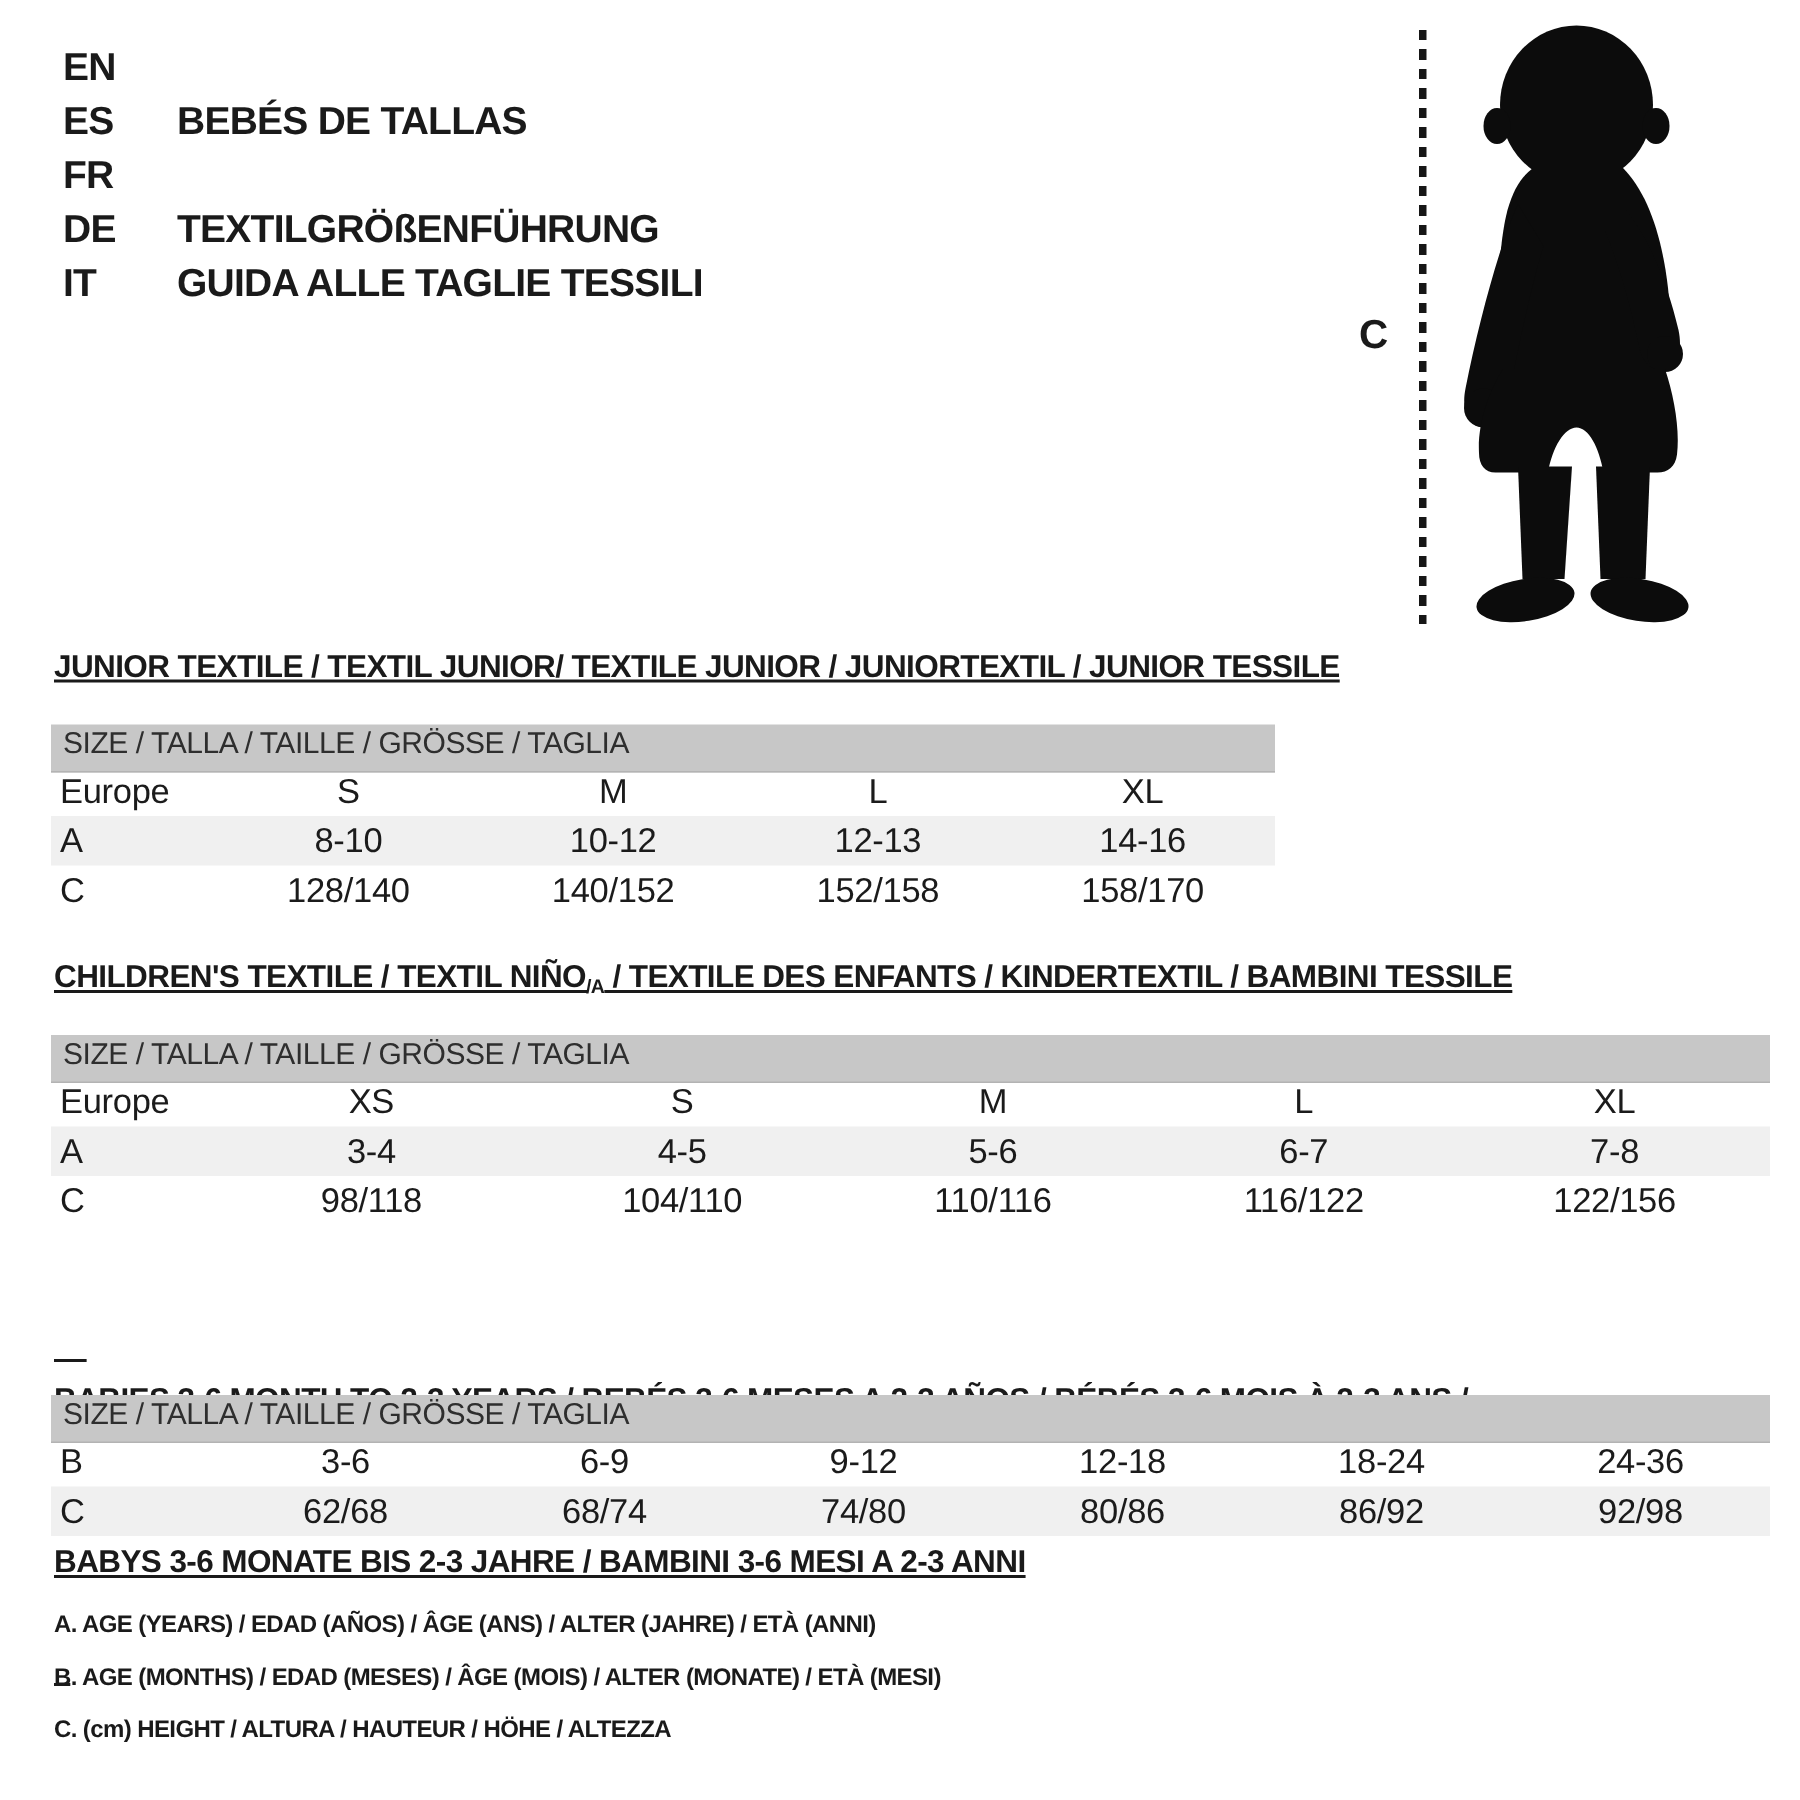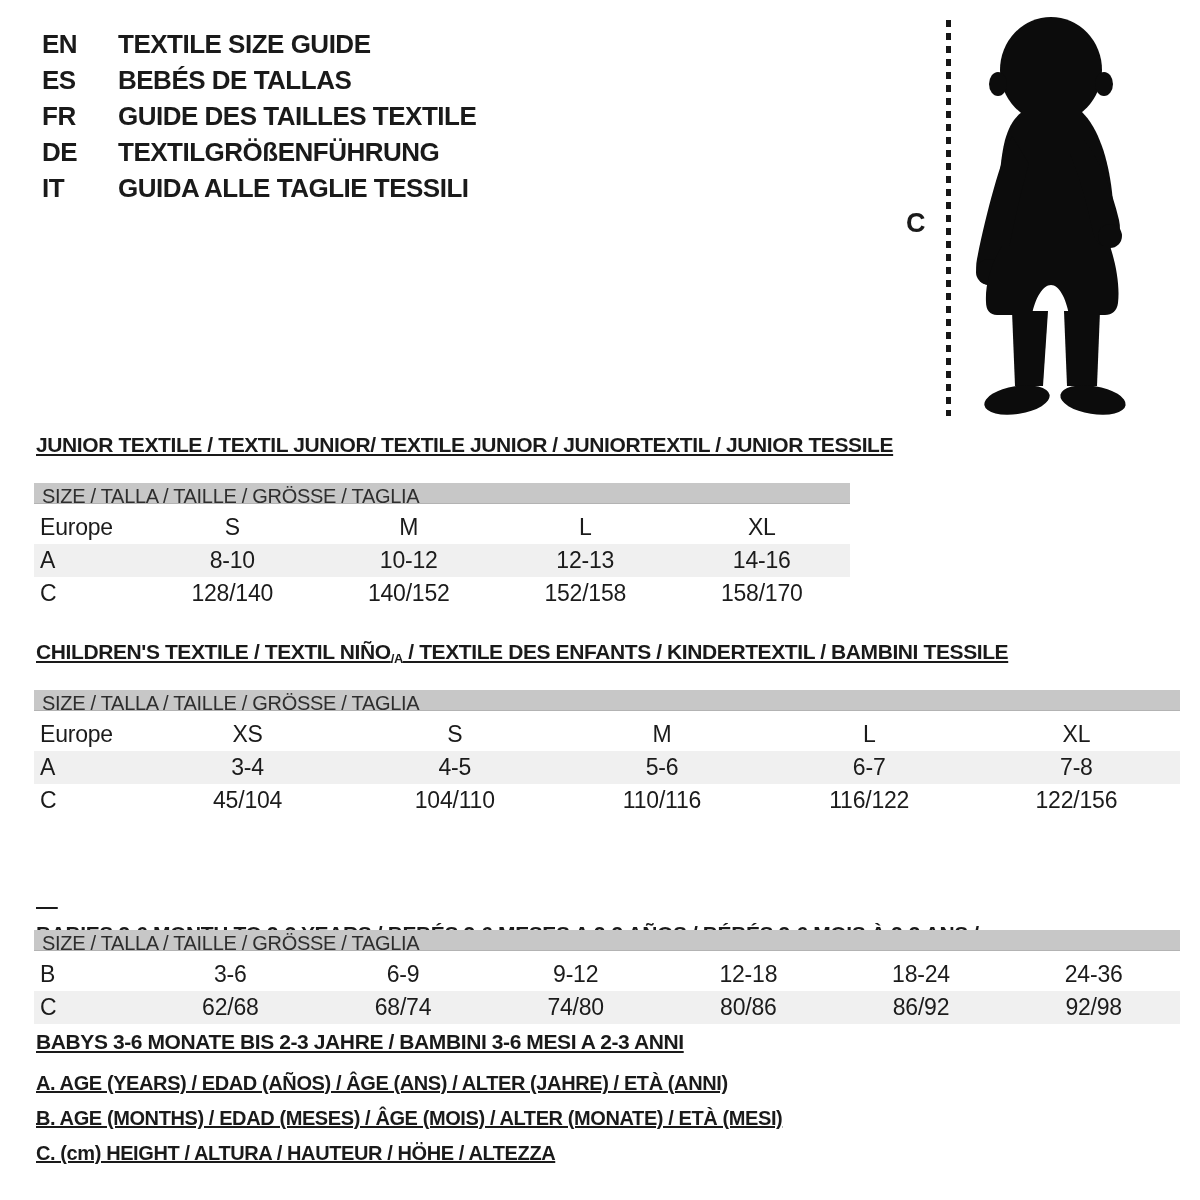--- a/index.html
+++ b/index.html
@@ -21,21 +21,21 @@
 
   
   .section-title { position:absolute; left:36px; font-size:21px; font-weight:bold;
     letter-spacing:-0.4px; line-height:24px; white-space:pre;text-decoration:underline; }
   .title-junior { top:433px; }
   .title-children { top:640px; }
   .title-babies { top:844px; line-height:36px; }
   .title-sub { font-size:13px; position:relative; top:4px; font-weight:bold; }
 
   
-  .size-bar { position:absolute; left:34px; height:21px; background:#c7c7c7;
+  .size-bar { position:absolute; left:34px; height:32px; background:#c7c7c7;
     border-bottom:1px solid #b3b3b3; font-size:20px; line-height:27px; padding-left:8px;
     color:#2e2e2e; letter-spacing:-0.3px; }
   .bar-junior { top:483px; width:816px; }
   .bar-children { top:690px; width:1146px; }
   .bar-babies { top:930px; width:1146px; }
 
   
   .size-table { position:absolute; left:34px; }
   .tbl-junior { top:511px; width:816px; }
   .tbl-children { top:718px; width:1146px; }
@@ -43,39 +43,37 @@
   .t-row { display:grid; height:33px; align-items:center; font-size:23px; letter-spacing:-0.2px; }
   .cols-5 { grid-template-columns:110px repeat(4,1fr); }
   .cols-6 { grid-template-columns:110px repeat(5,1fr); }
   .cols-7 { grid-template-columns:110px repeat(6,1fr); }
   .t-row.alt { background:#f0f0f0; }
   .t-cell { text-align:center; color:#1b1b1b; }
   .t-cell.label { text-align:left; padding-left:6px; }
 
   
   .legend { position:absolute; left:36px; top:1066px; }
-  .legend-line { font-size:20px; font-weight:bold; line-height:35px; letter-spacing:-0.4px; white-space:pre;text-decoration:underline; }
+  .legend-line { font-size:16px; font-weight:bold; line-height:35px; letter-spacing:-0.4px; white-space:pre; }
 </style>
 </head>
 <body>
 
 <div class="page">
 
   <div class="lang-list">
     <div class="lang-row">
       <span class="lang-code">EN</span>
-      <span class="lang-title">TEXTILE SIZE GUIDE</span>
     </div>
     <div class="lang-row">
       <span class="lang-code">ES</span>
       <span class="lang-title">BEBÉS DE TALLAS</span>
     </div>
     <div class="lang-row">
       <span class="lang-code">FR</span>
-      <span class="lang-title">GUIDE DES TAILLES TEXTILE</span>
     </div>
     <div class="lang-row">
       <span class="lang-code">DE</span>
       <span class="lang-title">TEXTILGRÖßENFÜHRUNG</span>
     </div>
     <div class="lang-row">
       <span class="lang-code">IT</span>
       <span class="lang-title">GUIDA ALLE TAGLIE TESSILI</span>
     </div>
   </div>
@@ -140,21 +138,21 @@
     <div class="t-row cols-6 alt">
       <span class="t-cell label">A</span>
       <span class="t-cell">3-4</span>
       <span class="t-cell">4-5</span>
       <span class="t-cell">5-6</span>
       <span class="t-cell">6-7</span>
       <span class="t-cell">7-8</span>
     </div>
     <div class="t-row cols-6">
       <span class="t-cell label">C</span>
-      <span class="t-cell">45/104</span>
+      <span class="t-cell">98/118</span>
       <span class="t-cell">104/110</span>
       <span class="t-cell">110/116</span>
       <span class="t-cell">116/122</span>
       <span class="t-cell">122/156</span>
     </div>
   </div>
 
   <div class="section-title title-babies">
     <div>BABIES 3-6 MONTH TO 2-3 YEARS / BEBÉS 3-6 MESES A 2-3 AÑOS / BÉBÉS 3-6 MOIS À 2-3 ANS /</div>
     <div>BABYS 3-6 MONATE BIS 2-3 JAHRE / BAMBINI 3-6 MESI A 2-3 ANNI</div>

